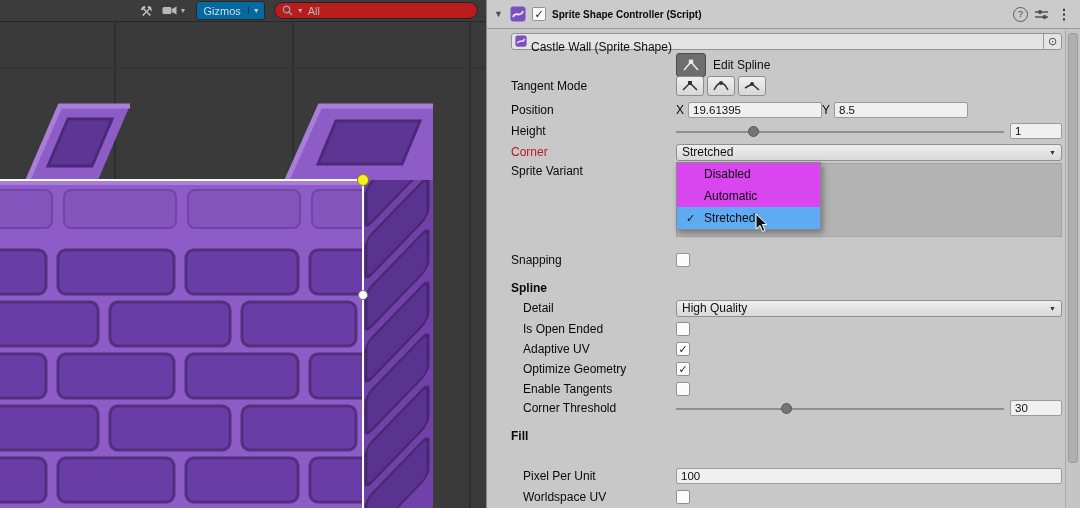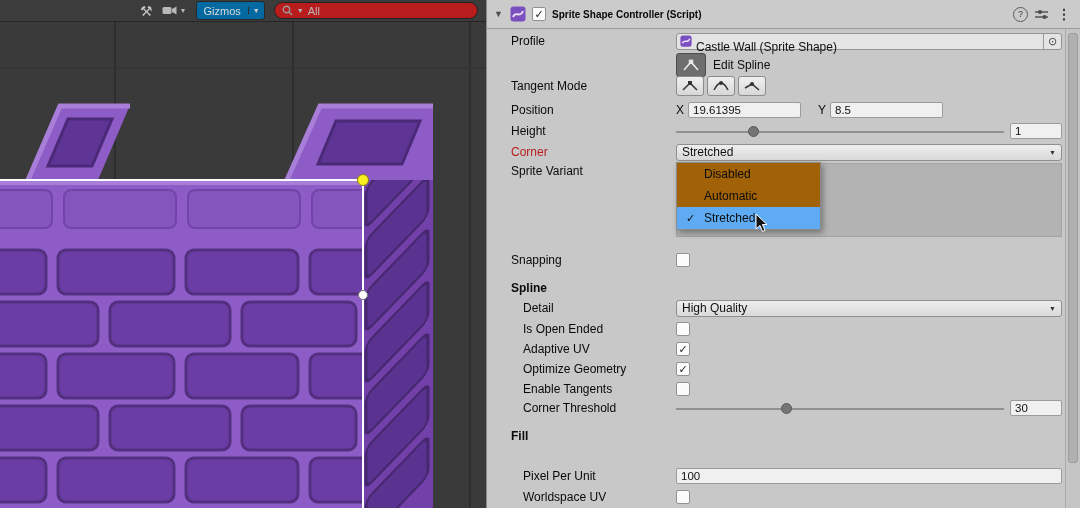--- a/index.html
+++ b/index.html
@@ -44,21 +44,21 @@
 
   .cb{width:14px;height:14px;background:#fbfbfb;border:1px solid #919191;border-radius:2px;
       font-size:11px;line-height:13px;text-align:center;color:#222;flex:none;box-sizing:border-box;}
   .cb-hdr{width:14px;height:14px;}
 
   .tf{height:16px;background:#f0f0f0;border:1px solid #9b9b9b;border-radius:2px;
       font-size:11.5px;font-family:"Liberation Sans",sans-serif;color:#101010;
       padding:0 4px;box-sizing:border-box;outline:none;}
   .tf-full{flex:1;min-width:0;}
   .axis{width:12px;flex:none;color:#090909;}
-  .posfield{width:113px;margin-right:17px;}
+  .posfield{width:134px;}
 
   .dd{flex:1;height:17px;background:linear-gradient(#eeeeee,#d9d9d9);border:1px solid #8f8f8f;
       border-radius:3px;display:flex;align-items:center;padding:0 5px;position:relative;
       box-sizing:border-box;color:#101010;min-width:0;}
   .dd .dd-arr{position:absolute;right:5px;top:4px;font-size:7px;color:#333;}
 
   .objfield{flex:1;height:17px;background:#e4e4e4;border:1px solid #949494;border-radius:3px;
       display:flex;align-items:center;gap:4px;padding-left:3px;box-sizing:border-box;min-width:0;}
   .objfield .obj-text{flex:1;white-space:nowrap;overflow:hidden;margin-top:12px;}
   .obj-picker{width:17px;height:100%;border-left:1px solid #9a9a9a;display:flex;
@@ -71,21 +71,21 @@
 
   .slider{position:relative;flex:1;height:16px;min-width:0;}
   .slider .track{position:absolute;left:0;right:0;top:8px;height:2px;background:#909090;}
   .slider .knob{position:absolute;top:3px;width:11px;height:11px;border-radius:50%;
       background:#757575;border:1px solid #585858;box-sizing:border-box;}
   .slival{width:52px;margin-left:6px;flex:none;}
 
   .variantbox{position:absolute;left:189px;right:18px;top:163px;height:74px;background:#b3b3b3;
       border:1px solid #a4a4a4;box-sizing:border-box;}
 
-  .menu{position:absolute;left:189px;top:162px;width:143px;background:#a16207;
+  .menu{position:absolute;left:189px;top:162px;width:143px;background:#d946ef;
       border:1px solid #8a8a8a;box-shadow:2px 3px 6px rgba(0,0,0,0.35);z-index:6;}
   .menu-item{height:22px;display:flex;align-items:center;font-size:12px;color:#0c0c0c;}
   .menu-item .mi-check{width:27px;text-align:center;font-size:11px;flex:none;}
   .menu-item.selected{background:#5fabf3;}
 
   .cursor{position:absolute;left:268px;top:213px;z-index:10;}
 
   .scrollbar{position:absolute;right:0;top:29px;bottom:0;width:15px;background:#c5c5c5;
       border-left:1px solid #aaaaaa;box-sizing:border-box;}
   .scrollbar .thumb{position:absolute;left:2px;right:2px;top:4px;height:430px;
@@ -222,21 +222,20 @@
       <svg width="15" height="13" viewBox="0 0 15 13">
         <line x1="1" y1="4" x2="14" y2="4" stroke="#4c4c4c" stroke-width="1.4"></line>
         <circle cx="6" cy="4" r="2.1" fill="#4c4c4c"></circle>
         <line x1="1" y1="9" x2="14" y2="9" stroke="#4c4c4c" stroke-width="1.4"></line>
         <circle cx="10.5" cy="9" r="2.1" fill="#4c4c4c"></circle>
       </svg>
       <span class="kebab">⋮</span>
     </div>
 
     <div class="irow" style="top:32px">
-      <span class="ilabel">Profile</span>
       <span class="ivalue">
         <span class="objfield">
           <svg width="12" height="12" viewBox="0 0 16 16">
             <rect x="0.5" y="0.5" width="15" height="15" rx="3" fill="#7b4fc0"></rect>
             <path d="M3,11 C6,4 10,13 13,5" fill="none" stroke="#e9def7" stroke-width="2"></path>
           </svg>
           <span class="obj-text">Castle Wall (Sprite Shape)</span>
           <span class="obj-picker">⊙</span>
         </span>
       </span>

